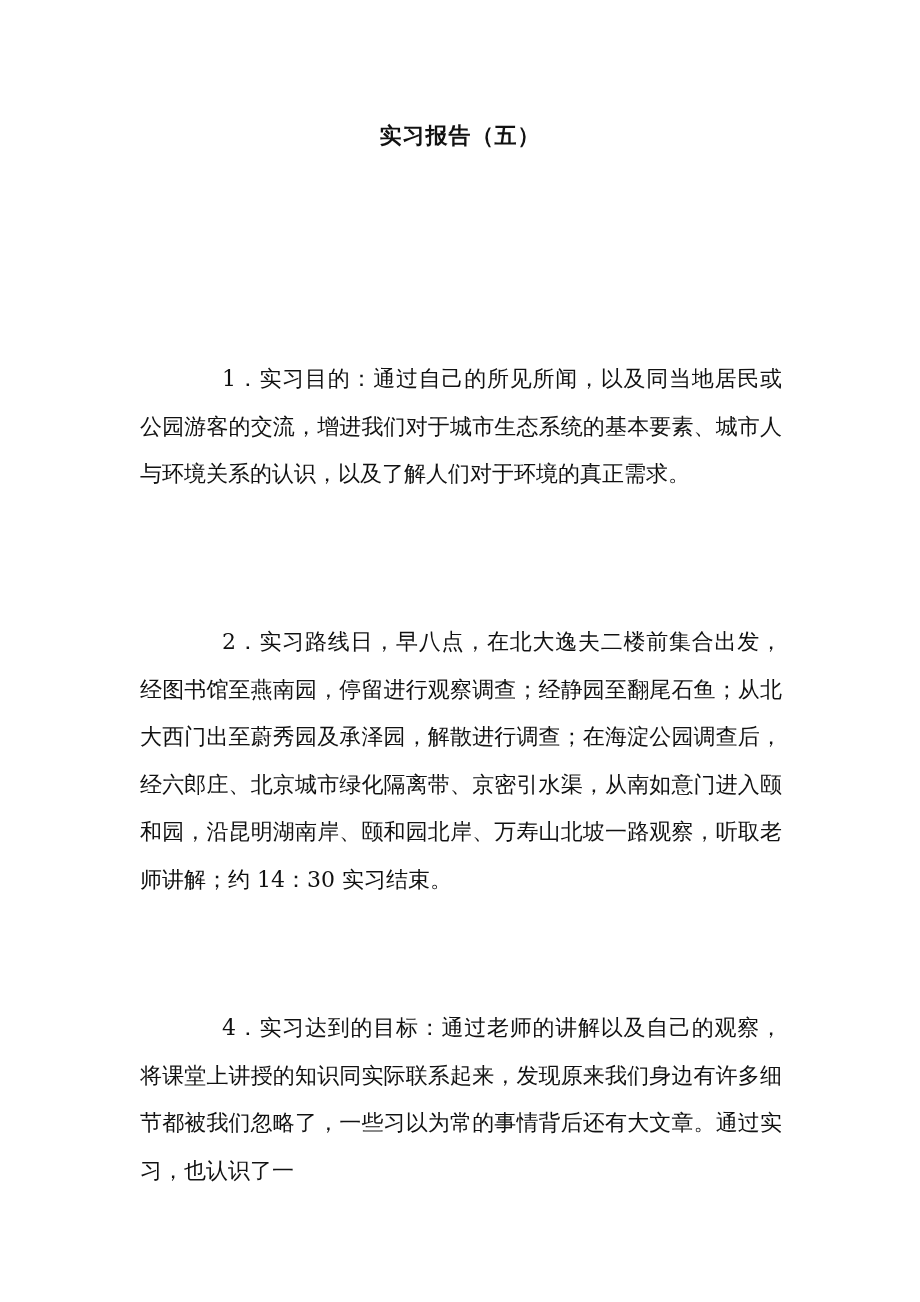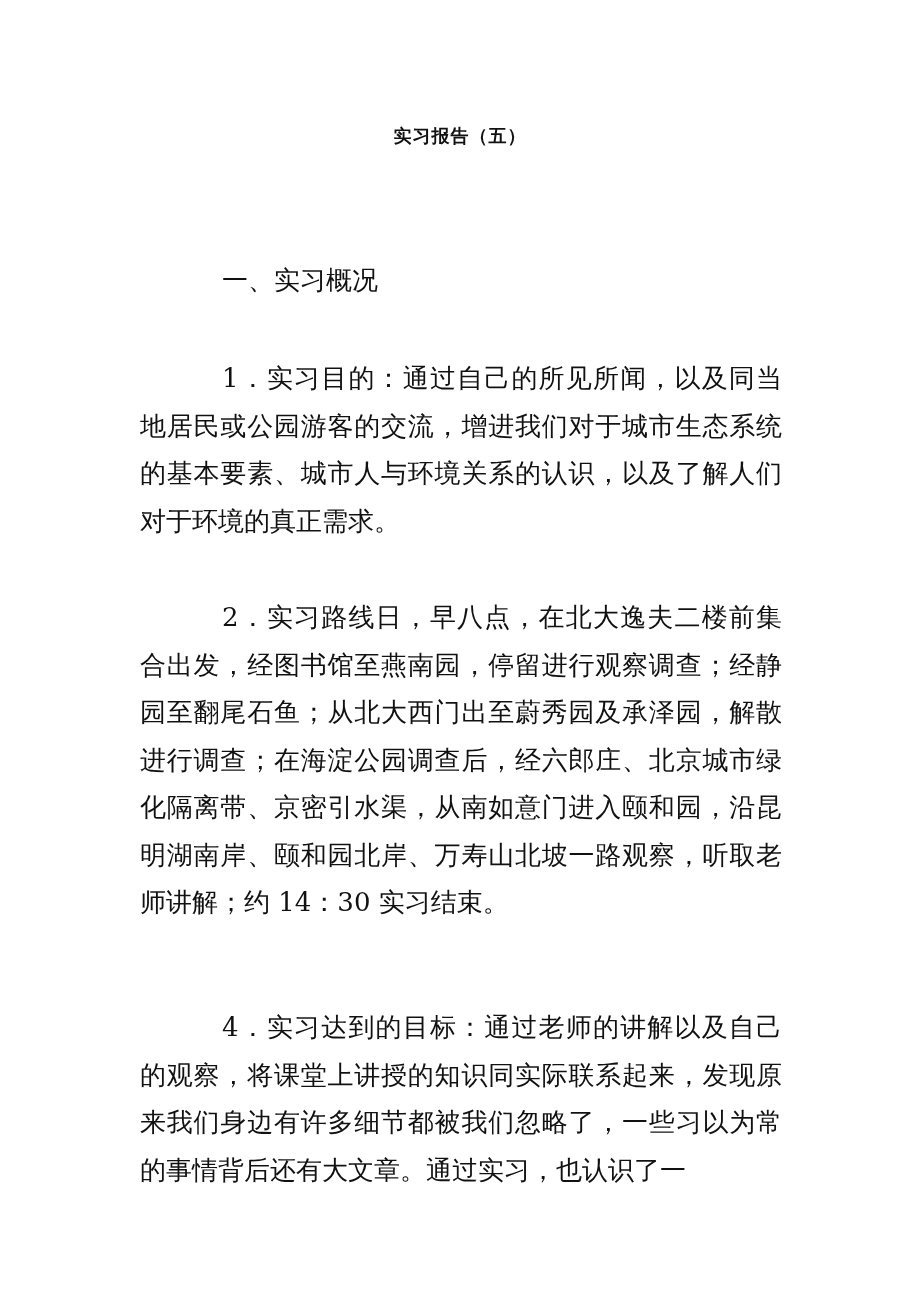--- a/index.html
+++ b/index.html
@@ -20,53 +20,52 @@
       left: 0; top: 0;
       width: 920px;
       height: 1302px;
     }
     .title {
       position: absolute;
       top: 116px;
       left: 0;
       width: 920px;
       text-align: center;
-      font-size: 18px;
+      font-size: 22px;
       font-weight: bold;
       line-height: 40px;
       letter-spacing: 1px;
       font-family: "DejaVu Sans", "Liberation Sans", sans-serif;
     }
     .section-heading {
       position: absolute;
       top: 258px;
       left: 222px;
       font-size: 26px;
       line-height: 44px;
     }
     .para {
       position: absolute;
       left: 140px;
       width: 642px;
-      font-size: 26px;
+      font-size: 22px;
       line-height: 47.5px;
       text-align: justify;
       text-indent: 82px;
       margin: 0;
     }
     #p1 { top: 355px; }
-    #p2 { top: 594px; }
+    #p2 { top: 618px; }
     #p3 { top: 1004px; }
   </style>
 </head>
 <body>
 
 <div class="page">
   <div class="title">实习报告（五）</div>
 
-  <div class="section-heading">一、实习概况</div>
 
   <p class="para" id="p1">1．实习目的：通过自己的所见所闻，以及同当地居民或公园游客的交流，增进我们对于城市生态系统的基本要素、城市人与环境关系的认识，以及了解人们对于环境的真正需求。</p>
 
   <p class="para" id="p2">2．实习路线日，早八点，在北大逸夫二楼前集合出发，经图书馆至燕南园，停留进行观察调查；经静园至翻尾石鱼；从北大西门出至蔚秀园及承泽园，解散进行调查；在海淀公园调查后，经六郎庄、北京城市绿化隔离带、京密引水渠，从南如意门进入颐和园，沿昆明湖南岸、颐和园北岸、万寿山北坡一路观察，听取老师讲解；约 14：30 实习结束。</p>
 
   <p class="para" id="p3">4．实习达到的目标：通过老师的讲解以及自己的观察，将课堂上讲授的知识同实际联系起来，发现原来我们身边有许多细节都被我们忽略了，一些习以为常的事情背后还有大文章。通过实习，也认识了一</p>
 </div>
 
 </body></html>

